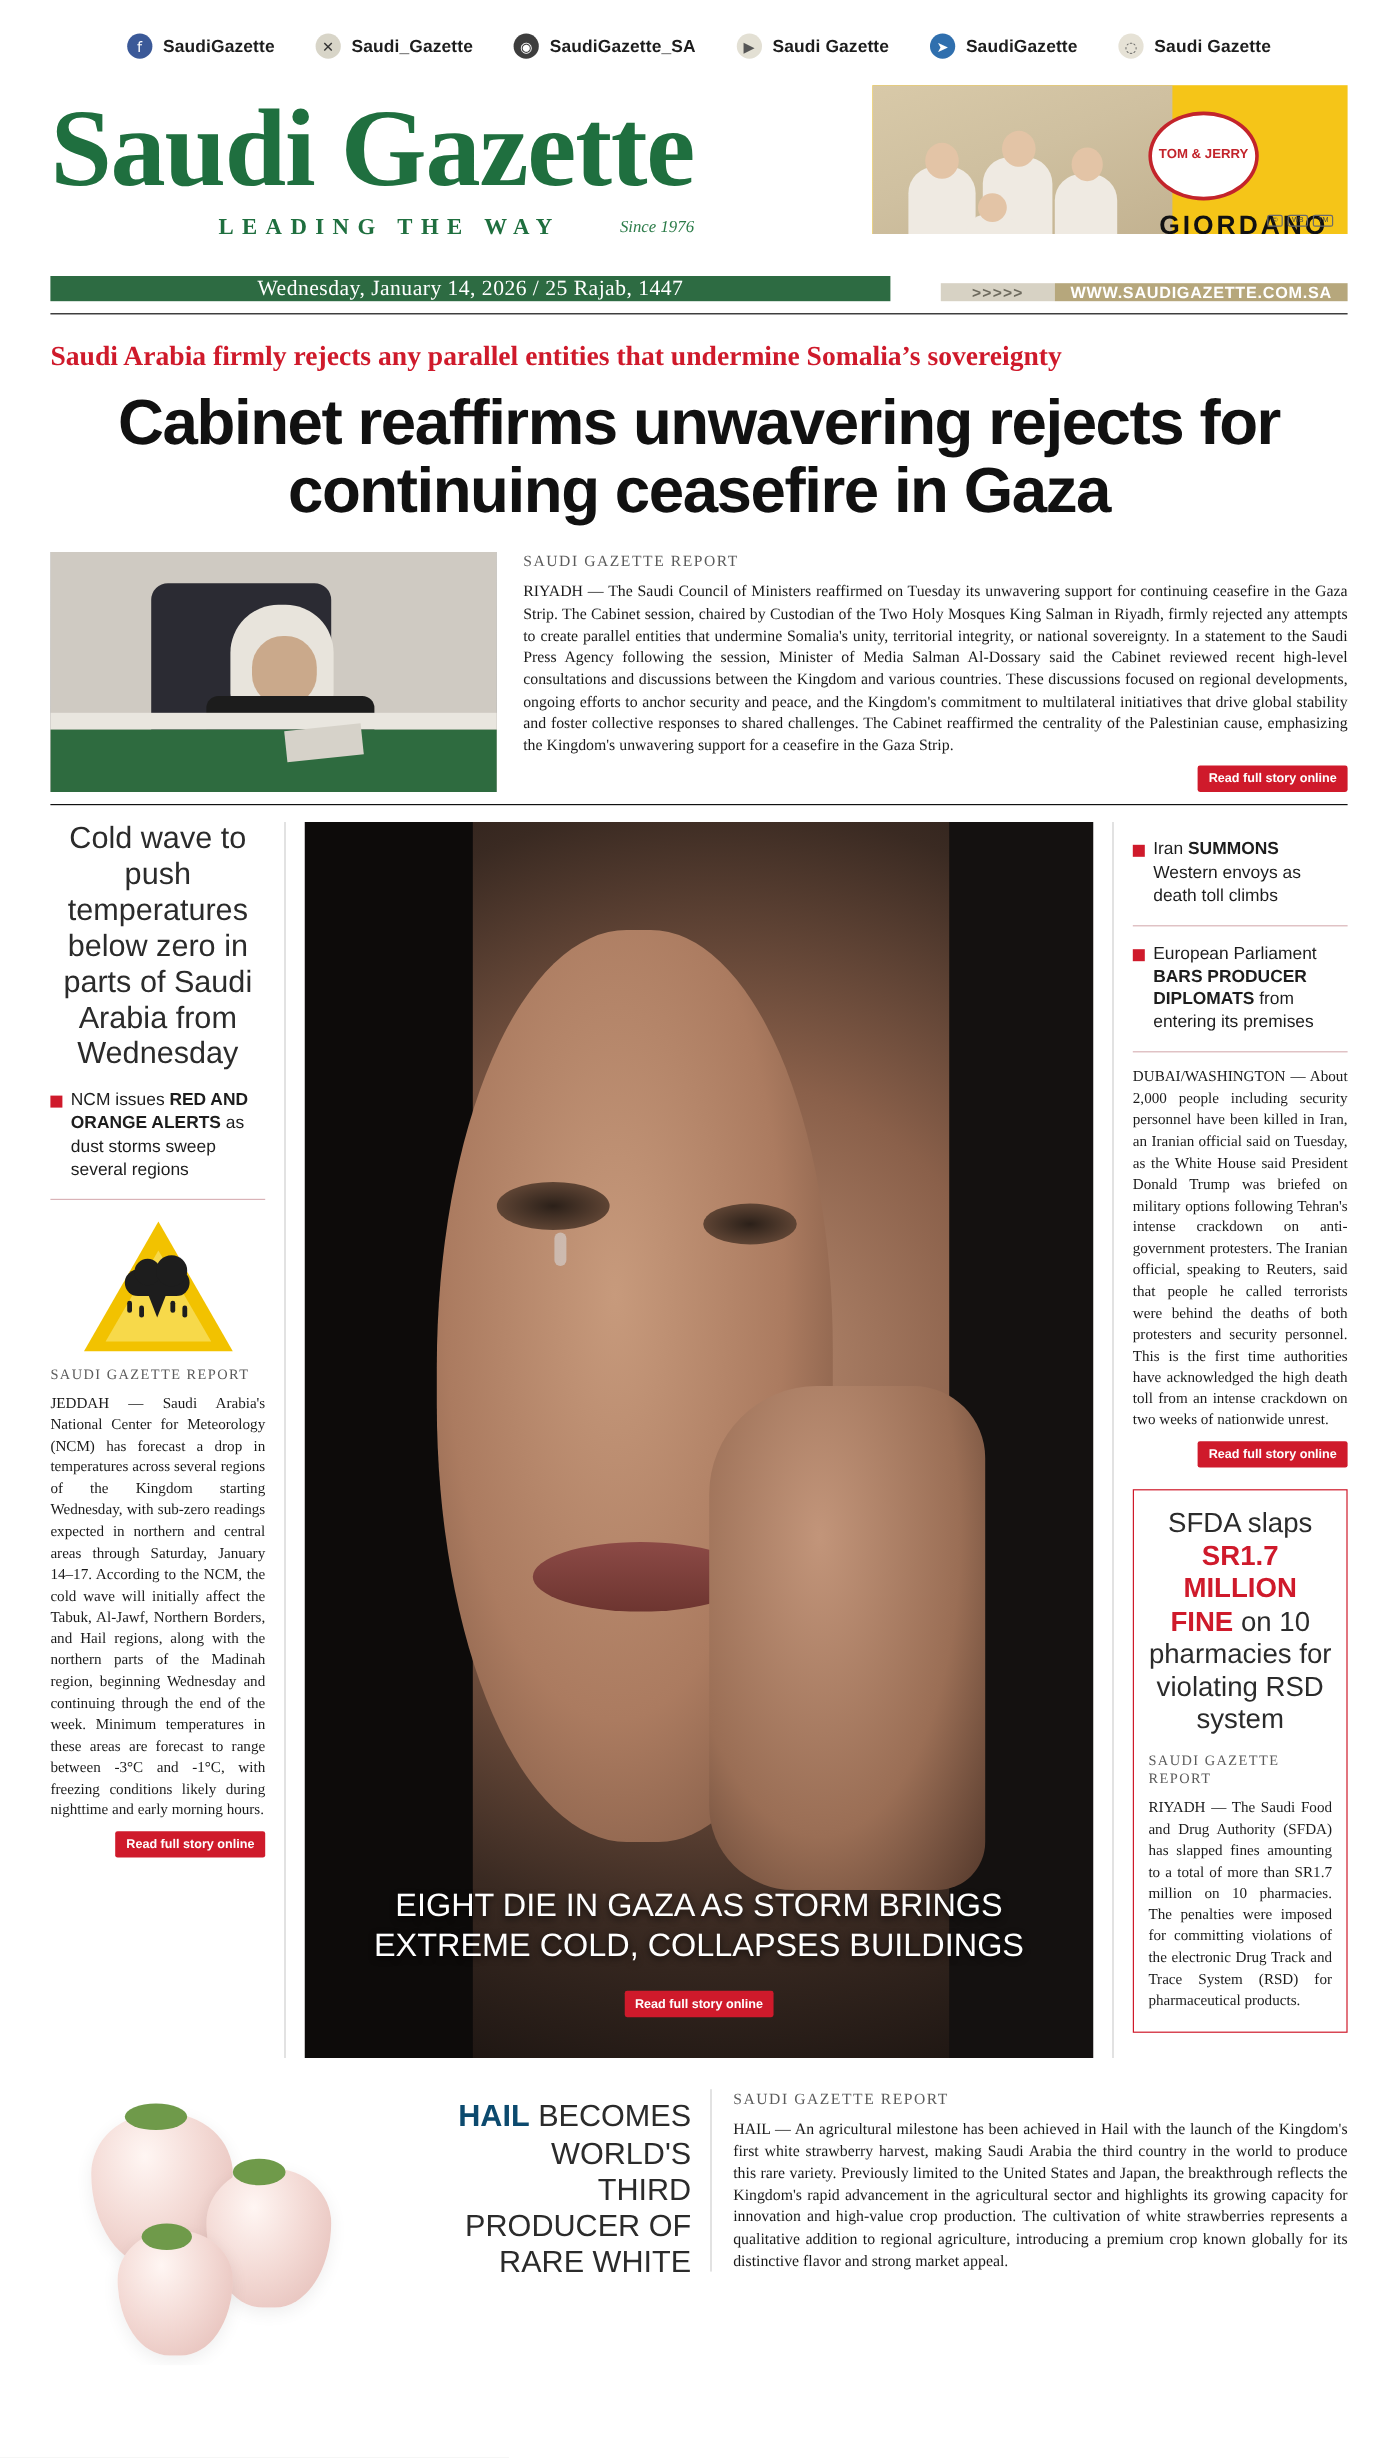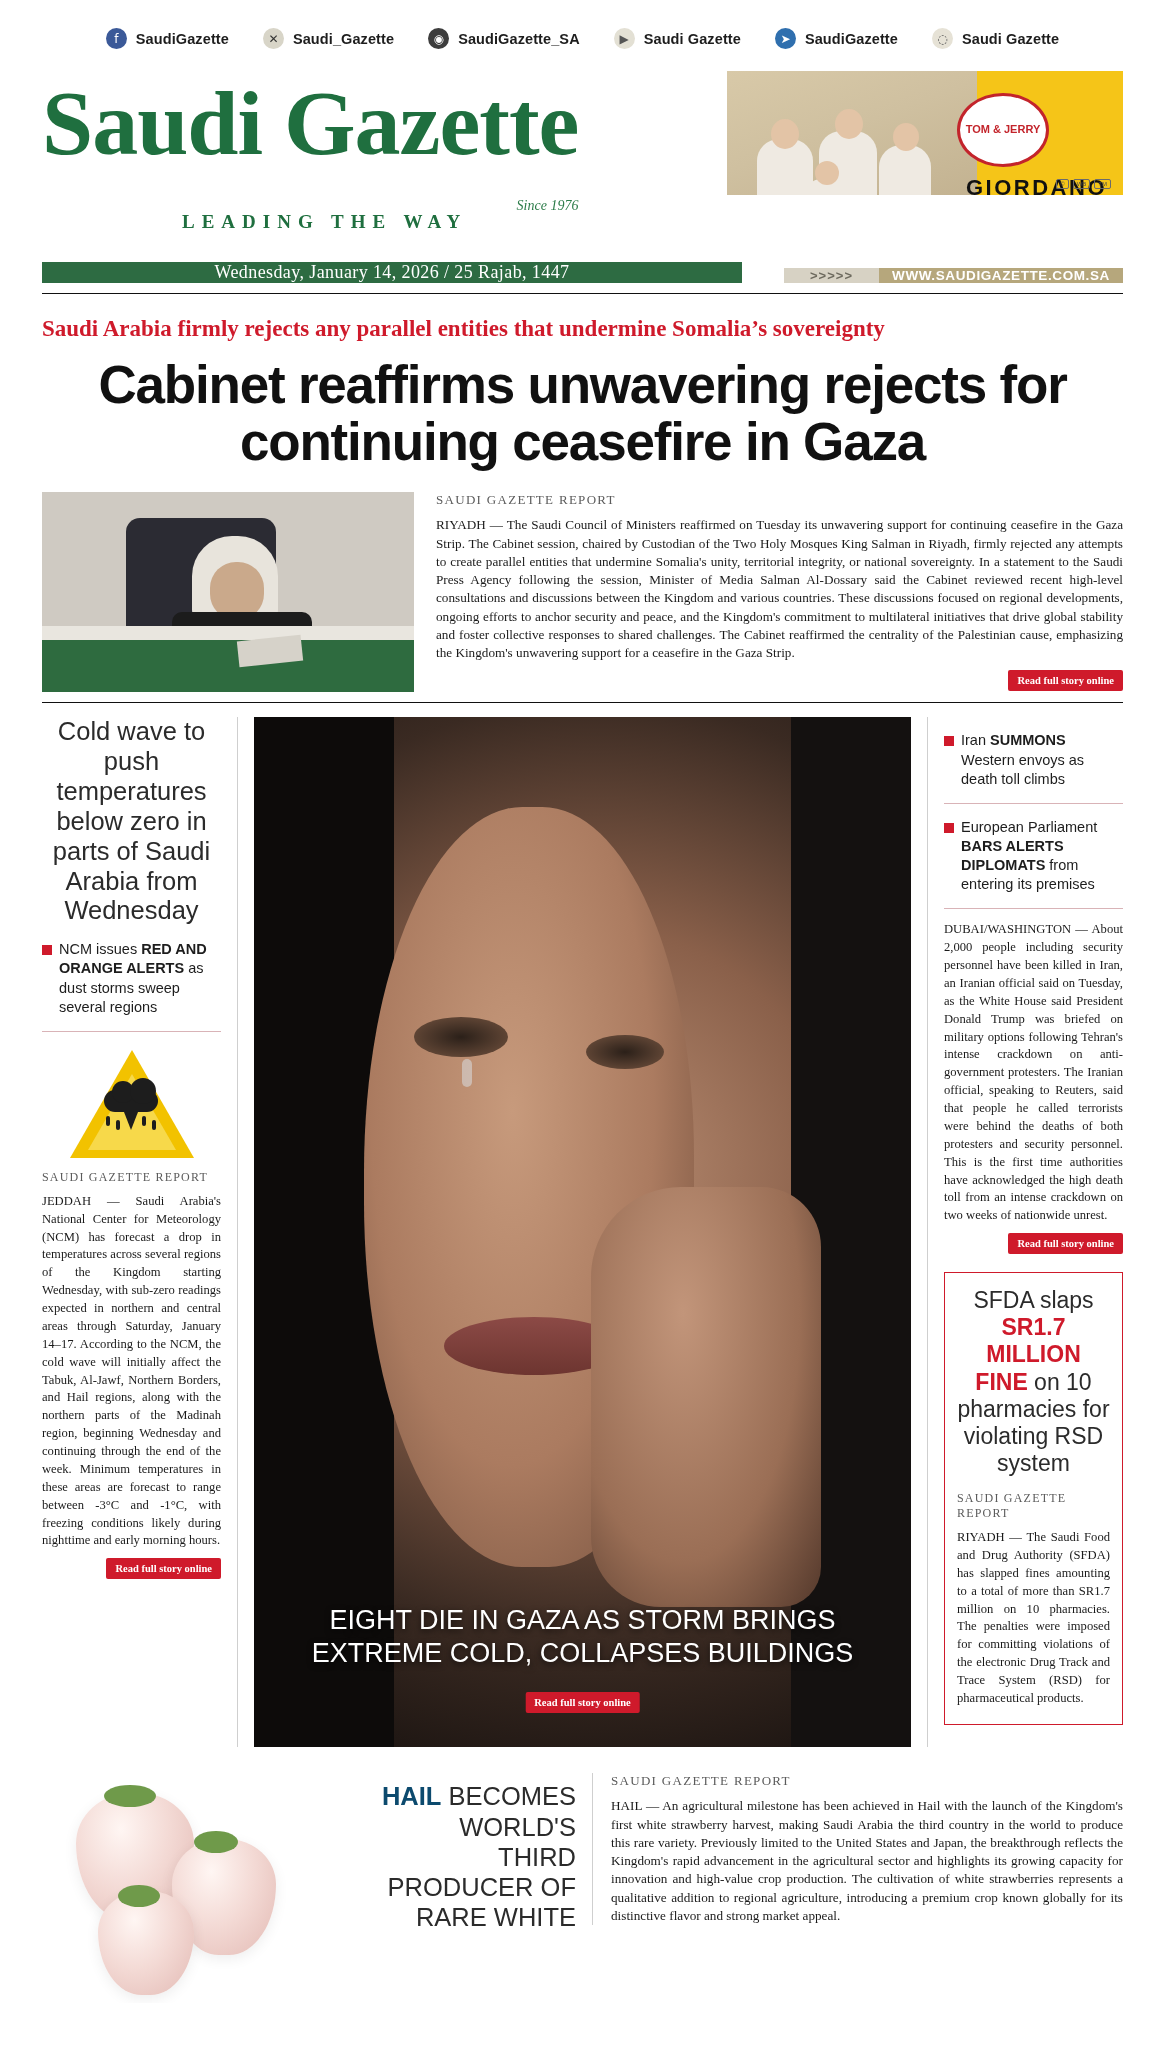--- a/index.html
+++ b/index.html
@@ -55,21 +55,21 @@
     font-size: 92px; line-height: 1;
     color:#1f6f3f; font-weight:700; letter-spacing:-1px;
     white-space:nowrap;
   }
   .logo-sub {
     display:flex; align-items:center; justify-content:space-between;
     margin-top: 10px; padding-left: 140px;
   }
   .logo-tag {
     font-family:"Liberation Serif", serif;
-    font-size: 19px; letter-spacing: 7px; color:#1f6f3f; font-weight:600;margin-top:32px;
+    font-size: 19px; letter-spacing: 7px; color:#1f6f3f; font-weight:600;
   }
   .logo-since {
     font-family:"Liberation Serif", serif;
     font-size: 14px; color:#2c7c49; font-style:italic; margin-left: 36px;
   }
   .ad-box {
     width: 396px; height: 124px;
     background:#f5c518;
     position:relative; overflow:hidden;
     flex: 0 0 auto;
@@ -165,21 +165,21 @@
     font-size: 13px; letter-spacing: 1.3px; color:#5b5b5b;
     text-transform: uppercase;
   }
   .body-text {
     font-family:"Liberation Serif", serif;
     font-size: 13.2px; line-height: 1.38; color:#1a1a1a;
     text-align: justify; margin-top: 8px;
   }
   .readbtn {
     display:inline-block; background:#cf1a2b; color:#fff;
-    font-family:Liberation Serif, serif; font-weight:700;
+    font-family:Liberation Sans, sans-serif; font-weight:700;
     font-size: 10.5px; padding: 5px 9px; border-radius:2px; white-space:nowrap;text-align:right;
   }
   .readbtn-row { display:flex; justify-content:flex-end; margin-top: 8px; }
 
   
   .columns {
     display:flex; gap: 0; margin: 14px 42px 0 42px; align-items:stretch;
   }
   .col-left  { flex: 0 0 196px; padding-right: 16px; border-right:1px solid #cfcfcf; }
   .col-mid   { flex: 1; padding: 0 16px; }
@@ -477,21 +477,21 @@
         <div class="bullet-sq"></div>
         <div class="bullet-txt">
           <span>Iran </span><b>SUMMONS</b><span> Western envoys as death toll climbs</span>
         </div>
       </div>
       <hr class="hr-red">
 
       <div class="bullet-item">
         <div class="bullet-sq"></div>
         <div class="bullet-txt">
-          <span>European Parliament </span><b>BARS ALERTS DIPLOMATS</b><span> from entering its premises</span>
+          <span>European Parliament </span><b>BARS PRODUCER DIPLOMATS</b><span> from entering its premises</span>
         </div>
       </div>
       <hr class="hr-red">
 
       <div class="right-body">DUBAI/WASHINGTON — About 2,000 people including security personnel have been killed in Iran, an Iranian official said on Tuesday, as the White House said President Donald Trump was briefed on military options following Tehran's intense crackdown on anti-government protesters. The Iranian official, speaking to Reuters, said that people he called terrorists were behind the deaths of both protesters and security personnel. This is the first time authorities have acknowledged the high death toll from an intense crackdown on two weeks of nationwide unrest.</div>
       <div class="readbtn-row">
         <span class="readbtn">Read full story online</span>
       </div>
 
       <div class="redbox">

